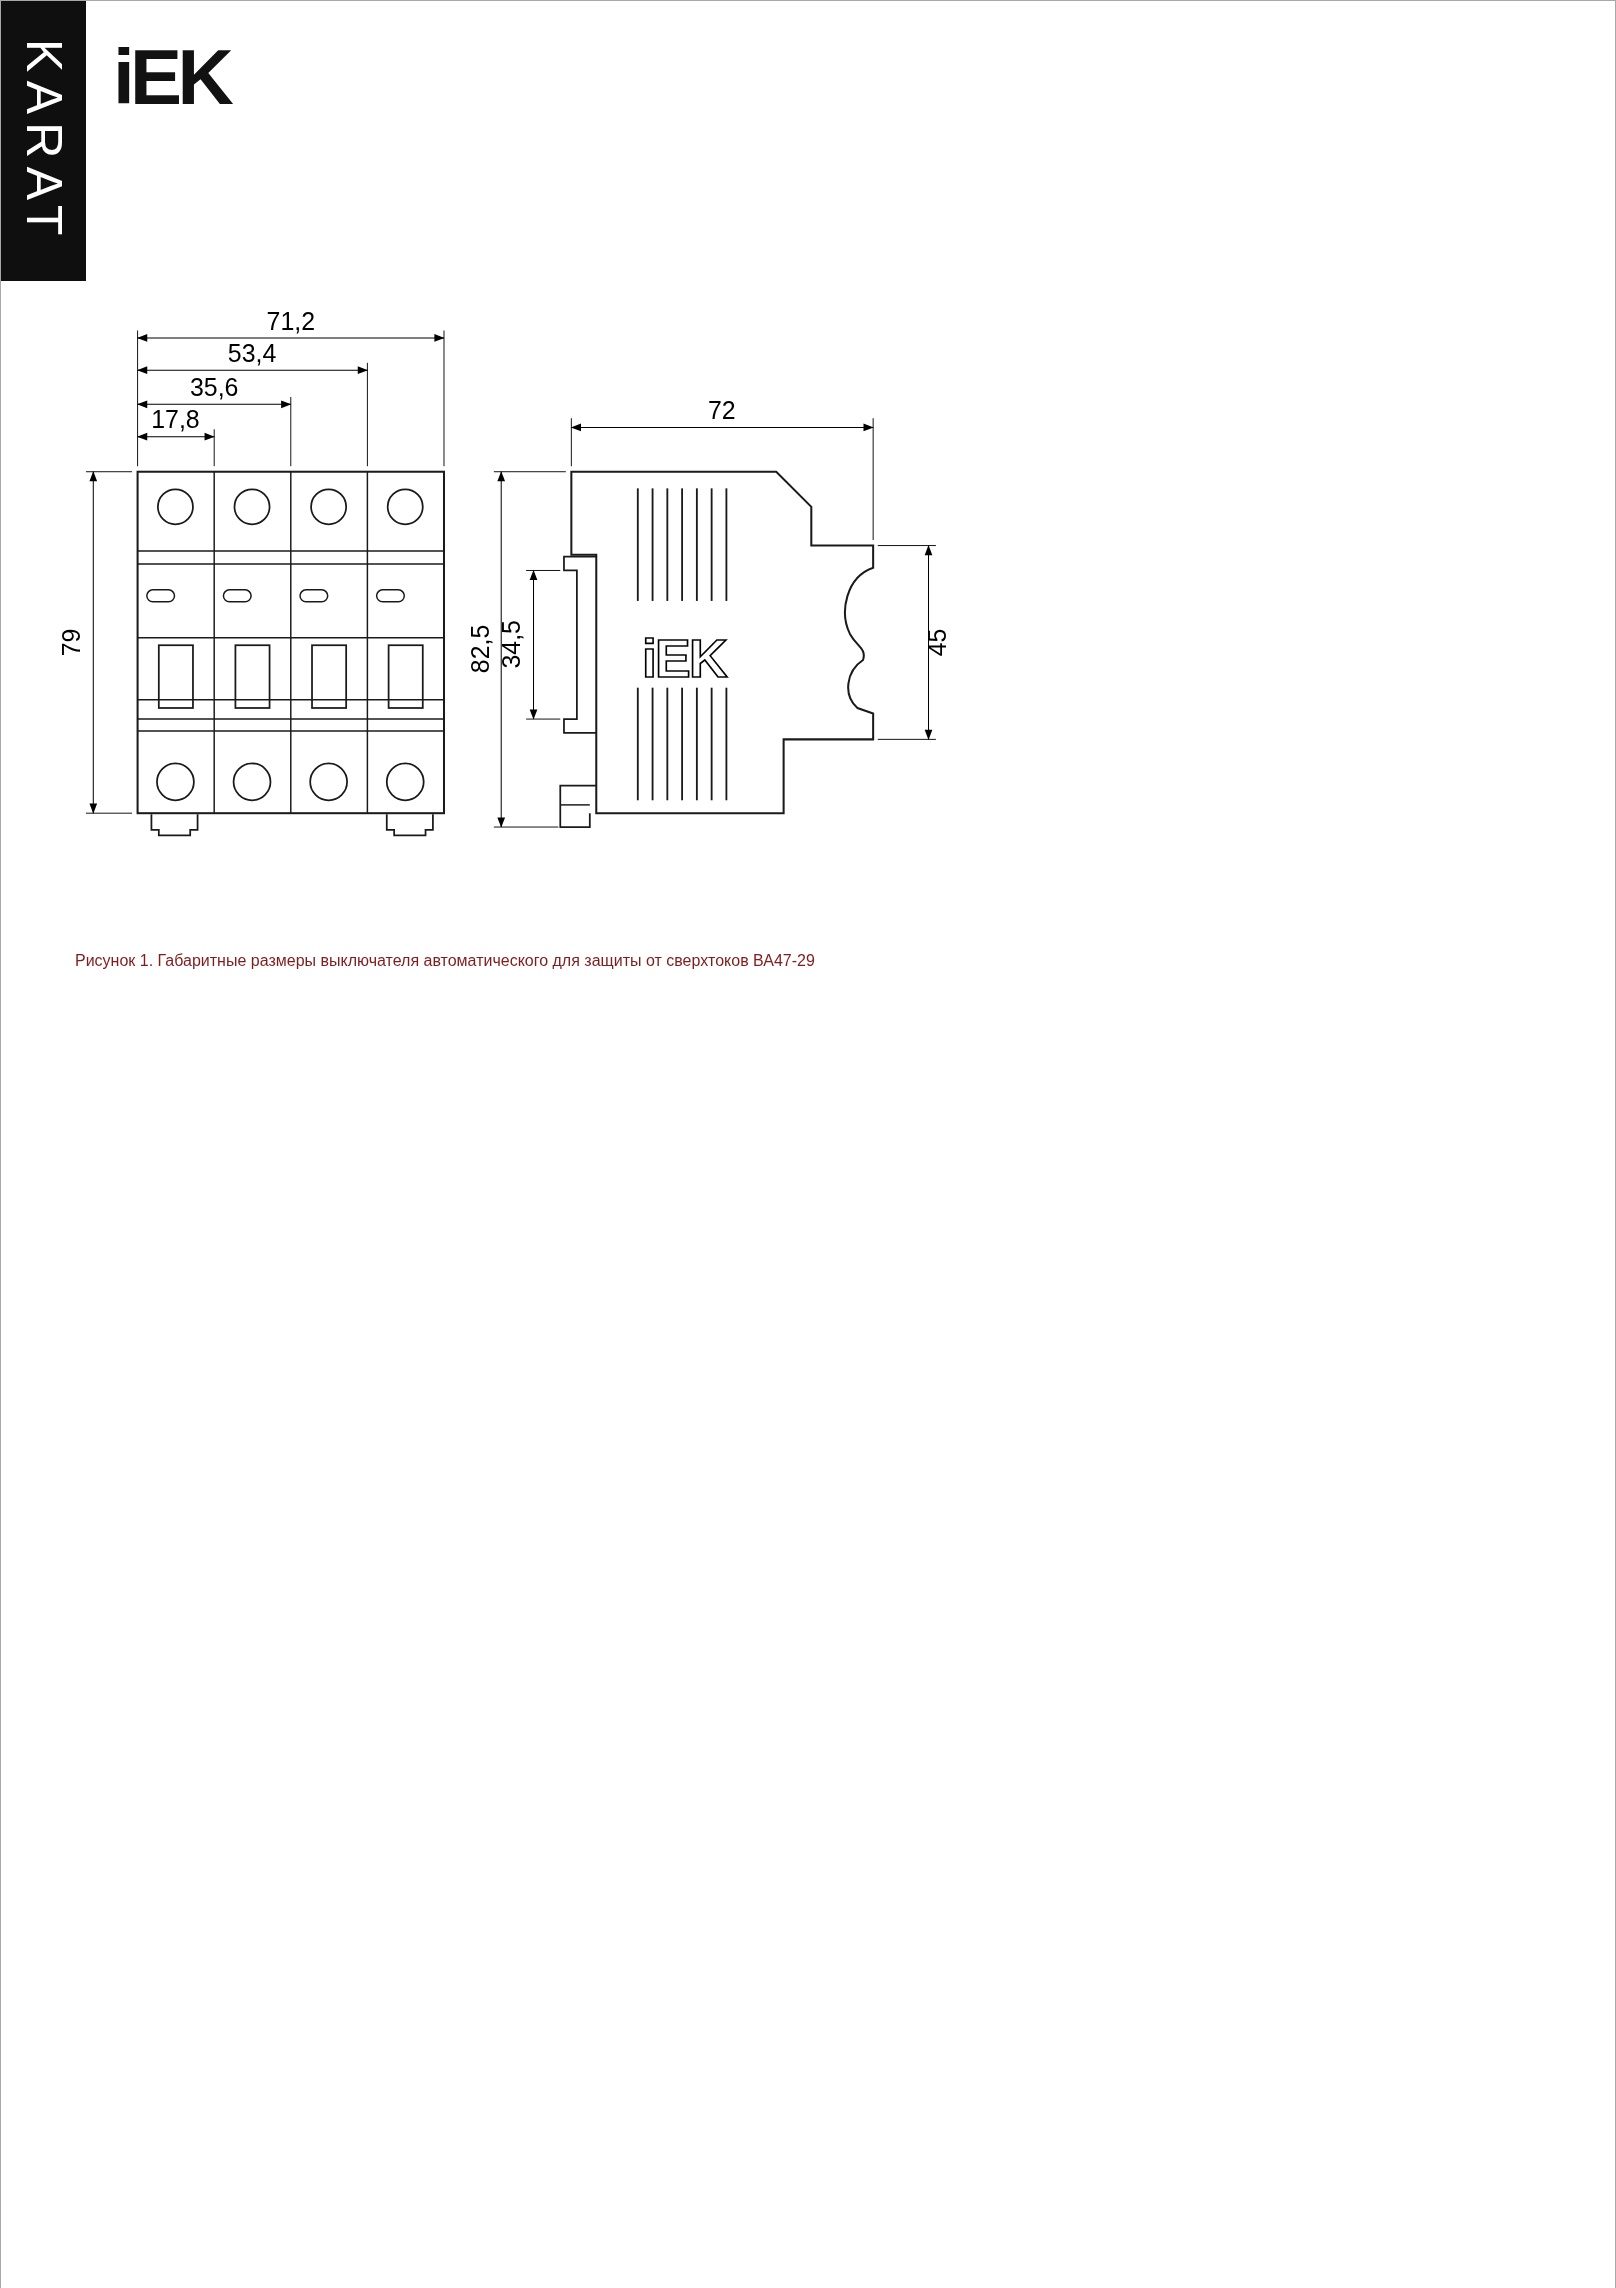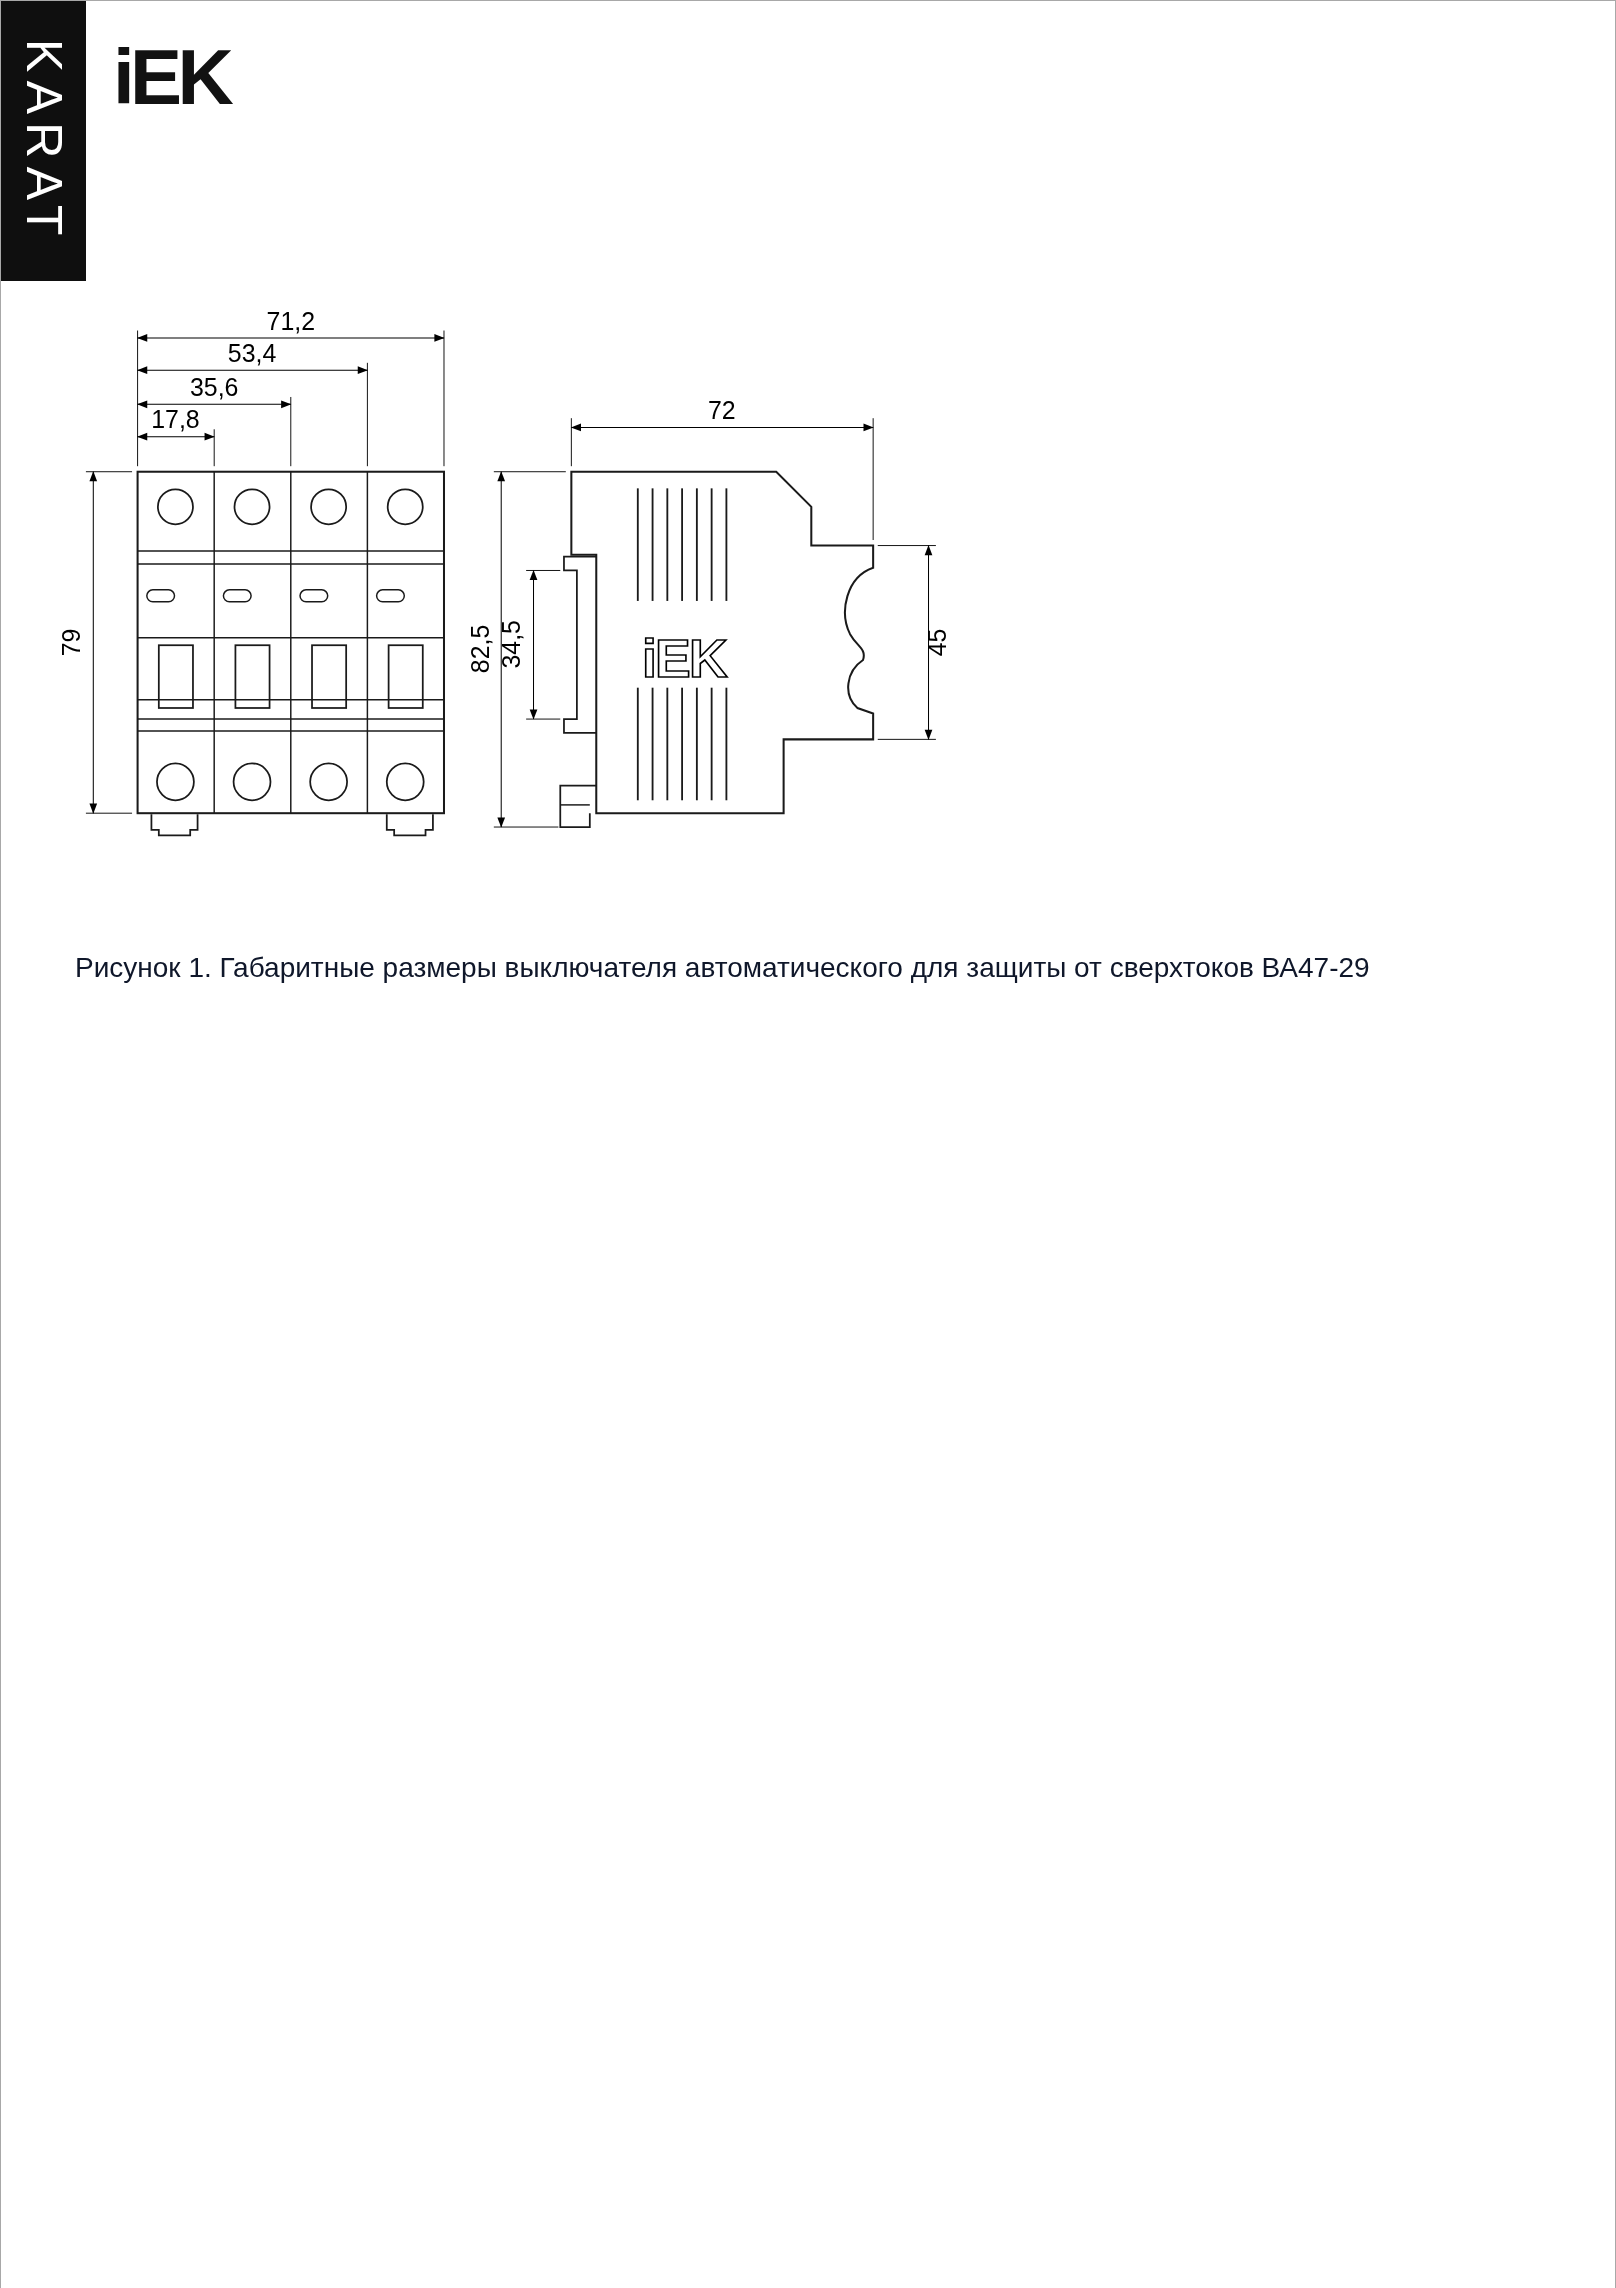--- a/index.html
+++ b/index.html
@@ -28,22 +28,22 @@
   .iek-logo{
     position:absolute;left:112px;top:37px;
     font-size:78px;
     font-weight:bold;
     letter-spacing:-4.6px;
     color:#121212;
     line-height:1;
   }
   .figure-caption{
     position:absolute;left:74px;top:951px;
-    font-size:28px;
-    color:#0f172a;
+    font-size:16px;
+    color:#7f1d1d;
     white-space:nowrap;
   }
   svg.drawing{
     position:absolute;left:0;top:0;
   }
   svg .outline{stroke:#1a1a1a;stroke-width:2.2;fill:#ffffff;}
   svg .inner{stroke:#1a1a1a;stroke-width:1.6;fill:none;}
   svg .inner2{stroke:#1a1a1a;stroke-width:1.9;fill:none;}
   svg .vent{stroke:#1a1a1a;stroke-width:2;fill:none;}
   svg .dim{stroke:#000000;stroke-width:1.1;fill:none;}

